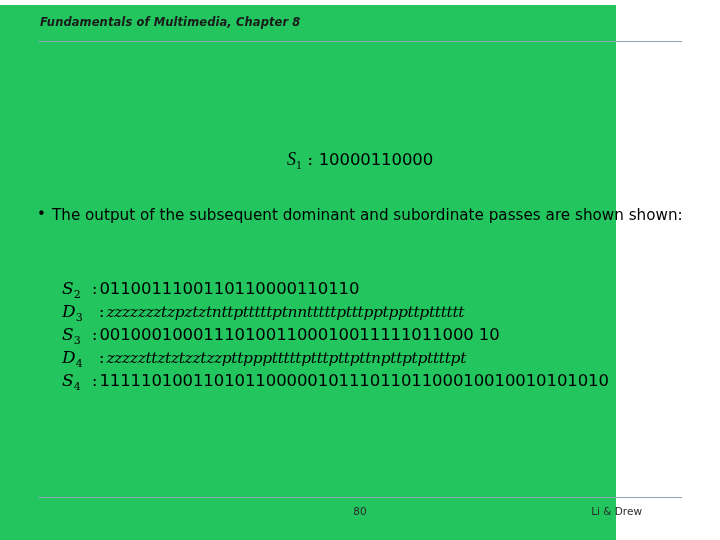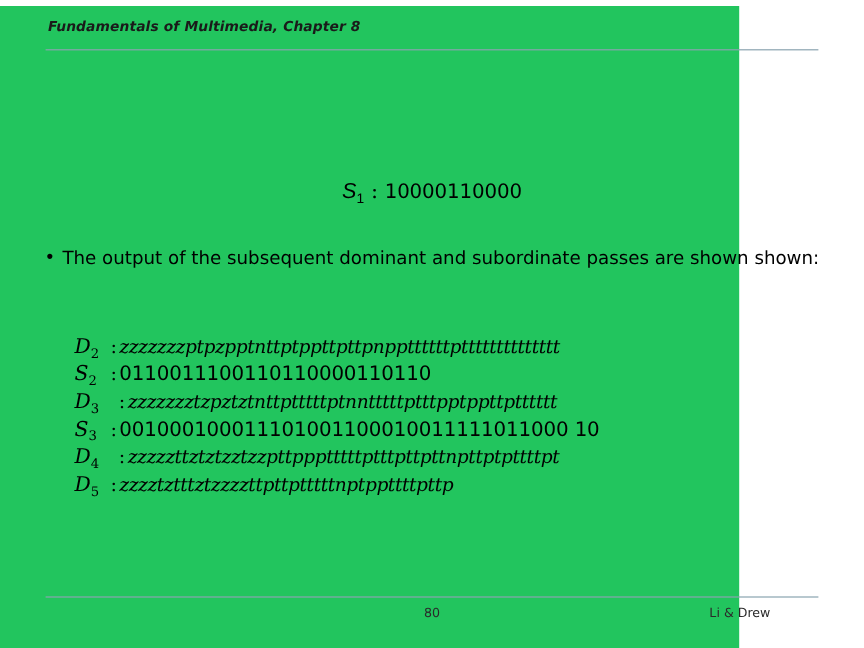--- a/index.html
+++ b/index.html
@@ -99,21 +99,21 @@
     width: 720px;
     text-align: center;
   }
   .mathrow {
     font-family: "DejaVu Serif", serif;
     font-size: 17.5px;
     color: #000000;
     white-space: nowrap;
   }
   .sym {
-    font-family: Liberation Sans, sans-serif;
+    font-family: Liberation Serif, serif;
     font-style: italic;
     font-size: 18px;
   }
   .sym sub {
     font-style: normal;
     font-size: 11.5px;
     vertical-align: -4px;
   }
   .colon {
     font-family: "DejaVu Serif", serif;
@@ -217,26 +217,25 @@
       <span class="mathrow">
         <span class="sym"><span>S</span><sub>1</sub></span>
         <span class="colon">:</span>
         <span class="bits">10000110000</span>
       </span>
     </div>
 
     <div class="bullet nojust" id="bullet-two">The output of the subsequent dominant and subordinate passes are shown shown:</div>
 
     <div class="seq-list" id="seq-list">
-        <div class="seq-line"><span class="seq-label"><span>D</span><sub>2</sub></span><span class="seq-sep">:</span><span class="seq">zzzzzzzptpzpptnttptppttpttpnppttttttptttttttttttttt</span></div>
         <div class="seq-line"><span class="seq-label"><span>S</span><sub>2</sub></span><span class="seq-sep">:</span><span class="bits">0110011100110110000110110</span></div>
         <div class="seq-line"><span class="seq-label"><span>D</span><sub>3</sub></span><span class="seq-sep wide">:</span><span class="seq">zzzzzzztzpztztnttptttttptnntttttptttpptppttptttttt</span></div>
         <div class="seq-line"><span class="seq-label"><span>S</span><sub>3</sub></span><span class="seq-sep">:</span><span class="bits">001000100011101001100010011111011000 10</span></div>
         <div class="seq-line"><span class="seq-label"><span>D</span><sub>4</sub></span><span class="seq-sep wide">:</span><span class="seq">zzzzzttztztzztzzpttppptttttptttpttpttnpttptpttttpt</span></div>
-        <div class="seq-line"><span class="seq-label"><span>D</span><sub>5</sub></span><span class="seq-sep">:</span><span class="seq">zzzztztttztzzzzttpttptttttnptppttttpttp</span></div>
+        <div class="seq-line"><span class="seq-label"><span>S</span><sub>4</sub></span><span class="seq-sep">:</span><span class="bits">1111101001101011000001011101101100010010010101010</span></div>
       </div>
 
   </div>
 
   <div class="footer-rule"></div>
   <div class="footer">
     <div class="footer-page">80</div>
     <div class="footer-credit">Li &amp; Drew</div>
   </div>
 

